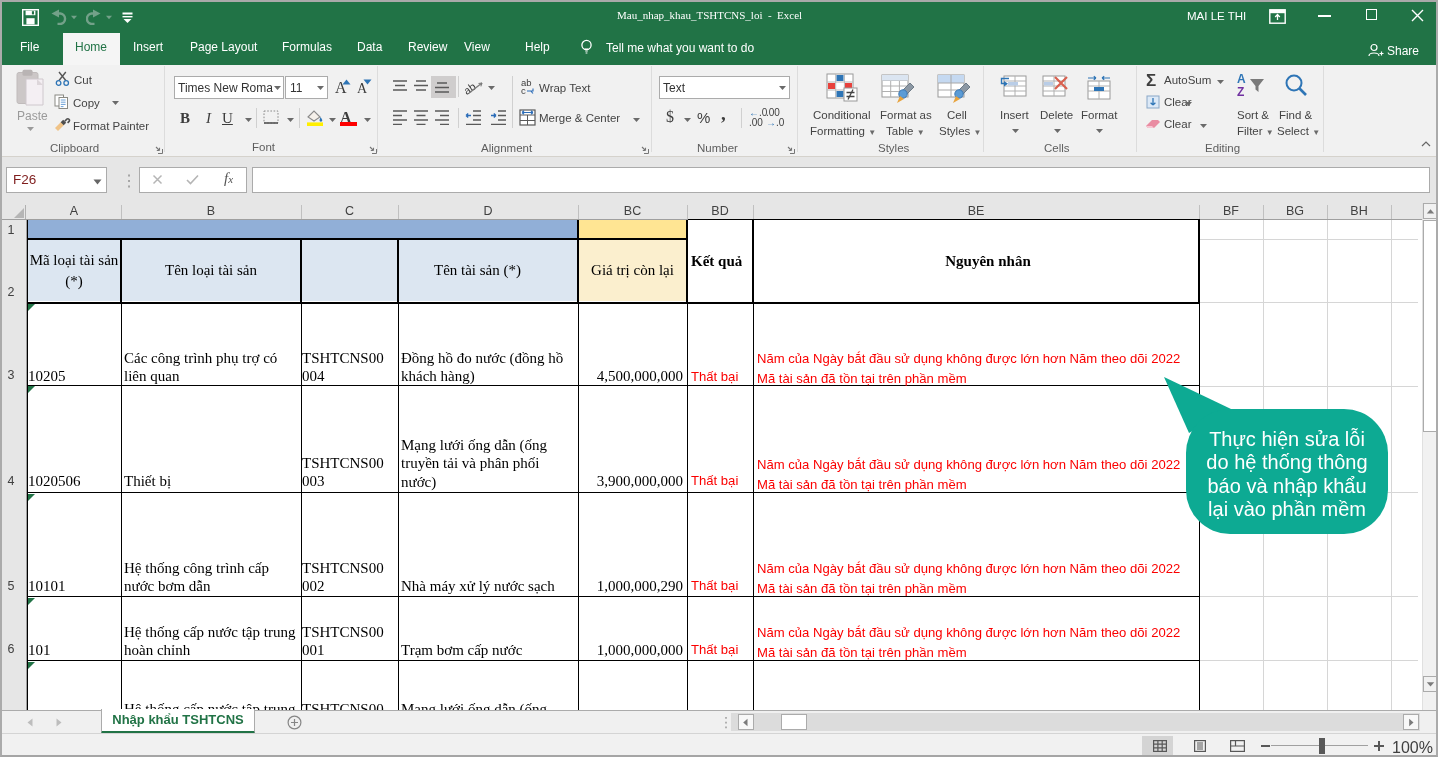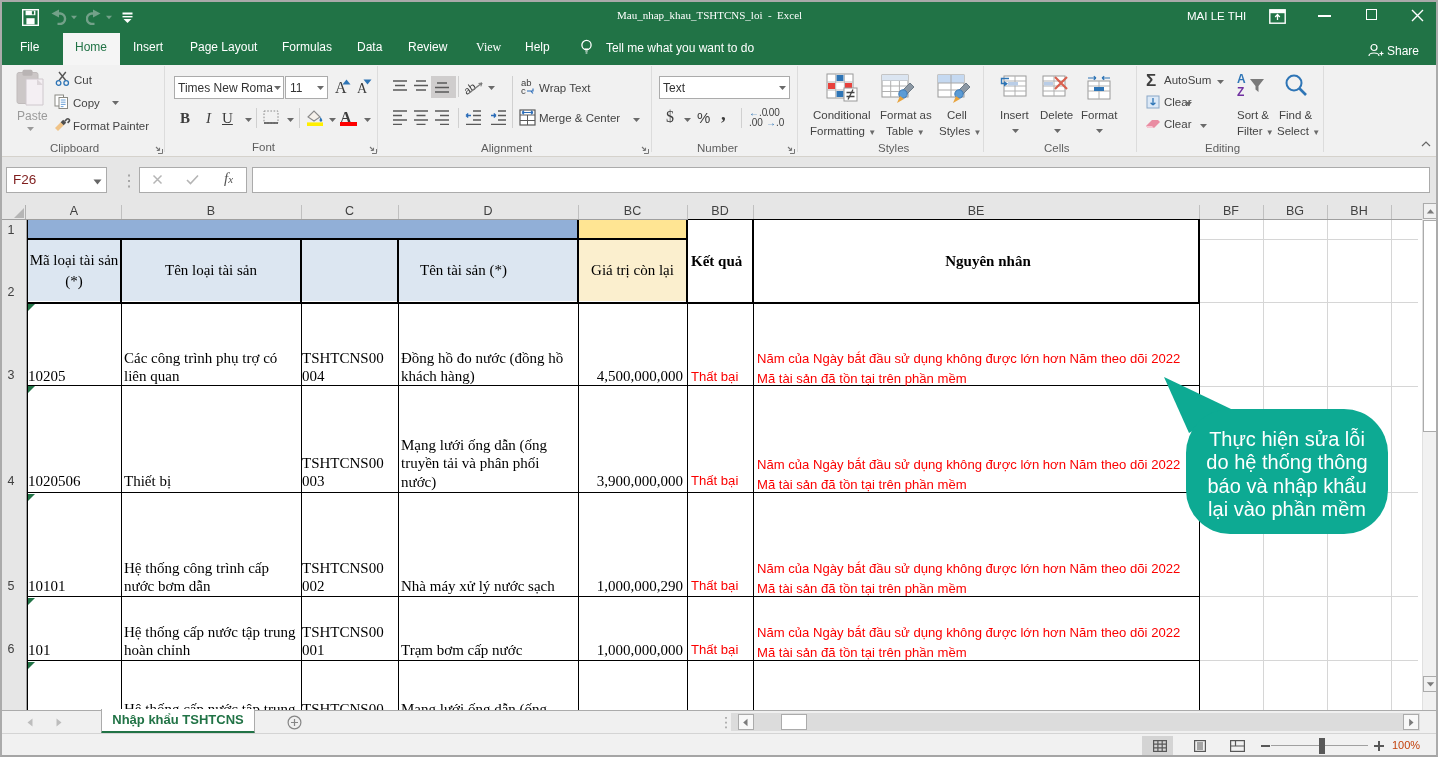--- a/index.html
+++ b/index.html
@@ -69,21 +69,21 @@
 </svg>
 
 <div class="abs" style="left:63px;top:33px;width:57px;height:32px;background:#f5f5f5;"></div>
 <div class="abs tabtxt" style="left:20px;top:40px;">File</div>
 <div class="abs" style="left:75px;top:40px;color:#217346;font-size:12px;">Home</div>
 <div class="abs tabtxt" style="left:133px;top:40px;">Insert</div>
 <div class="abs tabtxt" style="left:190px;top:40px;">Page Layout</div>
 <div class="abs tabtxt" style="left:282px;top:40px;">Formulas</div>
 <div class="abs tabtxt" style="left:357px;top:40px;">Data</div>
 <div class="abs tabtxt" style="left:408px;top:40px;">Review</div>
-<div class="abs tabtxt" style="left:476px;top:40px;font-family:Liberation Serif, serif;">View</div>
+<div class="abs tabtxt" style="left:464px;top:40px;">View</div>
 <div class="abs tabtxt" style="left:525px;top:40px;">Help</div>
 <svg class="abs" style="left:580px;top:38px" width="13" height="20" viewBox="0 0 13 20">
   <circle cx="6.5" cy="7" r="4.6" fill="none" stroke="#fff" stroke-width="1.3"></circle>
   <path d="M4.8 11 l3.4 0 M5.2 13 l2.6 0 M5.6 15 l1.8 0" stroke="#fff" stroke-width="1.1"></path>
 </svg>
 <div class="abs tabtxt" style="left:606px;top:41px;font-size:12px;">Tell me what you want to do</div>
 <svg class="abs" style="left:1367px;top:43px" width="17" height="15" viewBox="0 0 17 15">
   <circle cx="7" cy="4.5" r="3" fill="none" stroke="#fff" stroke-width="1.2"></circle>
   <path d="M2 13 c0 -4 10 -4 10 0" fill="none" stroke="#fff" stroke-width="1.2"></path>
   <path d="M12.5 10.5 l4 0 M14.5 8.5 l0 4" stroke="#fff" stroke-width="1.2"></path>
@@ -468,21 +468,21 @@
  <div class="abs blk" style="left:27px;top:182px;width:1173px;height:1px;"></div>
  <div class="abs blk" style="left:27px;top:289px;width:1173px;height:1px;"></div>
  <div class="abs blk" style="left:27px;top:393px;width:1173px;height:1px;"></div>
  <div class="abs blk" style="left:27px;top:457px;width:1173px;height:1px;"></div>
 
  <div class="abs cellt" style="left:27px;top:37px;width:94px;height:61px;display:flex;flex-direction:column;justify-content:center;align-items:center;line-height:21px;">
    <div>Mã loại tài sản</div>
       <div>(*)</div>
     </div>
  <div class="abs cellt" style="left:121px;top:37px;width:180px;height:61px;display:flex;justify-content:center;align-items:center;">Tên loại tài sản</div>
- <div class="abs cellt" style="left:384px;top:37px;width:159px;height:61px;display:flex;justify-content:center;align-items:center;">Tên tài sản (*)</div>
+ <div class="abs cellt" style="left:398px;top:37px;width:159px;height:61px;display:flex;justify-content:center;align-items:center;">Tên tài sản (*)</div>
  <div class="abs cellt" style="left:578px;top:37px;width:109px;height:61px;display:flex;justify-content:center;align-items:center;">Giá trị còn lại</div>
  <div class="abs cellt" style="left:691px;top:17px;width:62px;height:82px;display:flex;align-items:center;font-weight:bold;">Kết quả</div>
  <div class="abs cellt" style="left:753px;top:17px;width:470px;height:82px;display:flex;justify-content:center;align-items:center;font-weight:bold;border-radius:17px;">Nguyên nhân</div>
 
  <div class="abs tri" style="left:28px;top:101px;"></div>
  <div class="abs tri" style="left:28px;top:183px;"></div>
  <div class="abs tri" style="left:28px;top:291px;"></div>
  <div class="abs tri" style="left:28px;top:395px;"></div>
  <div class="abs tri" style="left:28px;top:459px;"></div>
 
@@ -580,15 +580,15 @@
     <rect x="0.6" y="0.6" width="13.8" height="10.8" fill="none" stroke="#585858" stroke-width="1.2"></rect>
     <path d="M5.5 0.6 L5.5 6 M0.6 6 L14.4 6" stroke="#585858" stroke-width="1.2"></path>
   </svg>
 
   <div class="abs" style="left:1261px;top:11px;width:9px;height:2px;background:#585858;"></div>
   <div class="abs" style="left:1271px;top:11px;width:97px;height:1px;background:#a0a0a0;"></div>
 
   <div class="abs" style="left:1319px;top:4px;width:6px;height:16px;background:#595959;"></div>
   <div class="abs" style="left:1374px;top:11px;width:10px;height:2px;background:#585858;"></div>
   <div class="abs" style="left:1378px;top:7px;width:2px;height:10px;background:#585858;"></div>
-  <div class="abs" style="left:1392px;top:5px;color:#c2410c;font-size:11px;">100%</div>
+  <div class="abs" style="left:1392px;top:5px;color:#404040;font-size:16px;">100%</div>
 </div>
 <div class="abs winborder"></div>
 
 </body></html>

